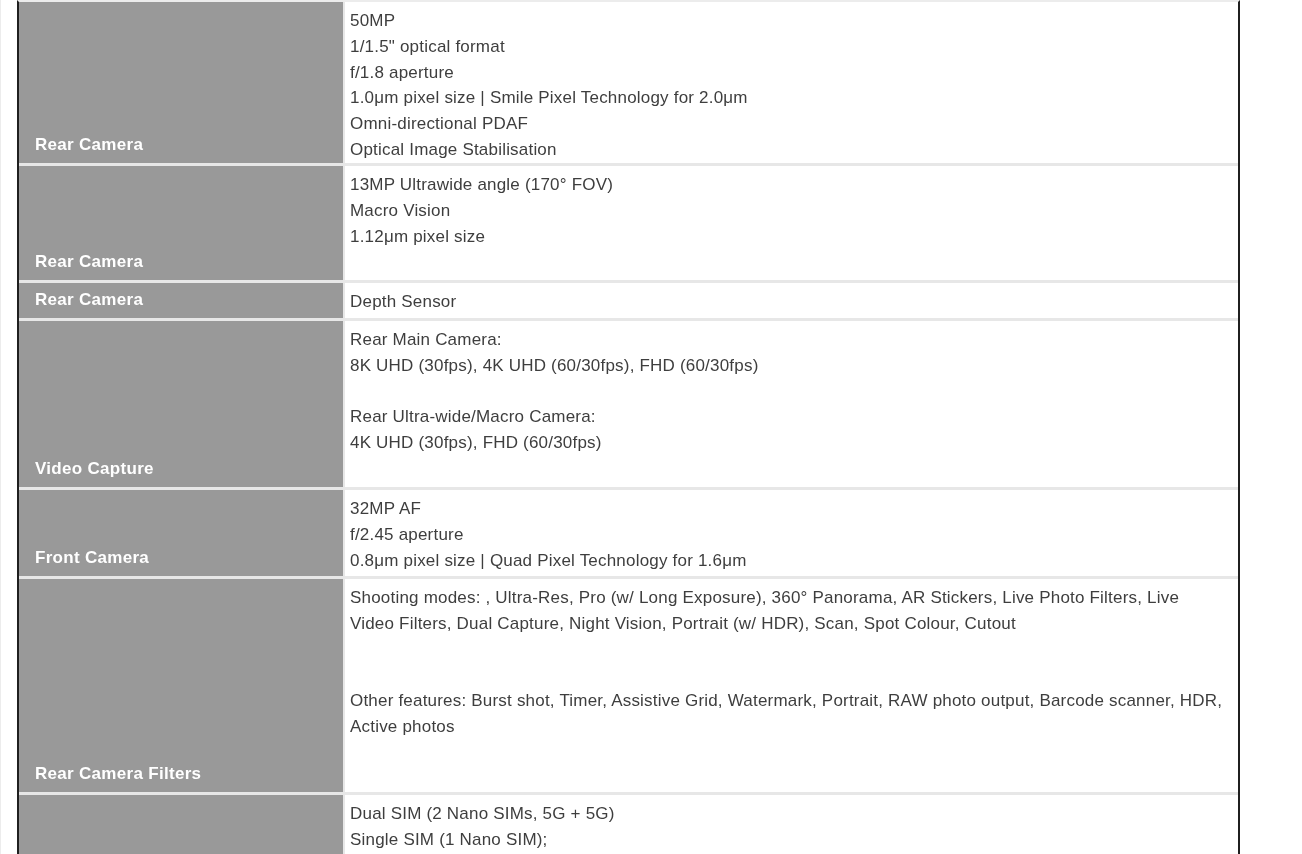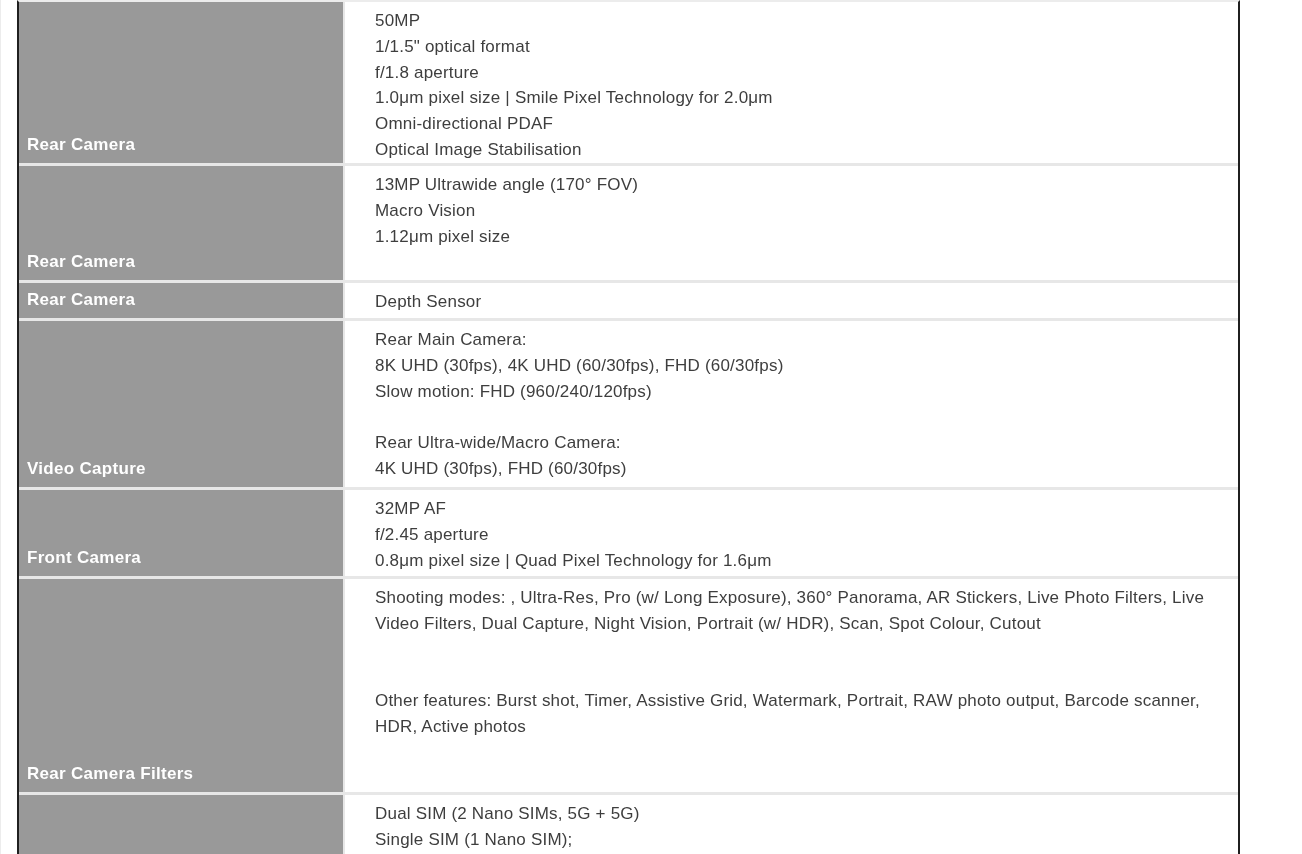--- a/index.html
+++ b/index.html
@@ -37,40 +37,40 @@
   .spec-row.r6{height:216px;}
   .spec-row.r7{height:90px;border-bottom:none;}
   .cell-label{
     box-sizing:border-box;
     width:326px;
     flex:0 0 326px;
     background:#999999;
     border-right:2px solid #e7e7e7;
     display:flex;
     align-items:flex-end;
-    padding:6px 8px 7px 8px;
+    padding:6px 8px 7px 16px;
     color:#ffffff;
     font-weight:bold;
     font-size:17px;
     letter-spacing:0.3px;
     line-height:22px;
     overflow:hidden;
   }
   .cell-value{
     box-sizing:border-box;
     flex:1 1 auto;
     background:#ffffff;
     padding:6px 10px 8px 5px;
     color:#3e3e3e;
     font-size:17px;
     letter-spacing:0.2px;
     line-height:25.8px;
     overflow:hidden;
   }
-  .line{min-height:25.8px;margin-left:25px;}
+  .line{min-height:25.8px;}
 </style>
 </head>
 <body>
 
 <div id="screen">
   <div class="spec-table">
 
     <div class="spec-row r1">
       <div class="cell-label">
         <span>Rear Camera</span>
@@ -105,21 +105,20 @@
       </div>
     </div>
 
     <div class="spec-row r4">
       <div class="cell-label">
         <span>Video Capture</span>
       </div>
       <div class="cell-value">
         <div class="line">Rear Main Camera:</div>
         <div class="line">8K UHD (30fps), 4K UHD (60/30fps), FHD (60/30fps)</div>
-        <div class="line">Slow motion: FHD (960/240/120fps)</div>
         <div class="line"></div>
         <div class="line">Rear Ultra-wide/Macro Camera:</div>
         <div class="line">4K UHD (30fps), FHD (60/30fps)</div>
       </div>
     </div>
 
     <div class="spec-row r5">
       <div class="cell-label">
         <span>Front Camera</span>
       </div>

